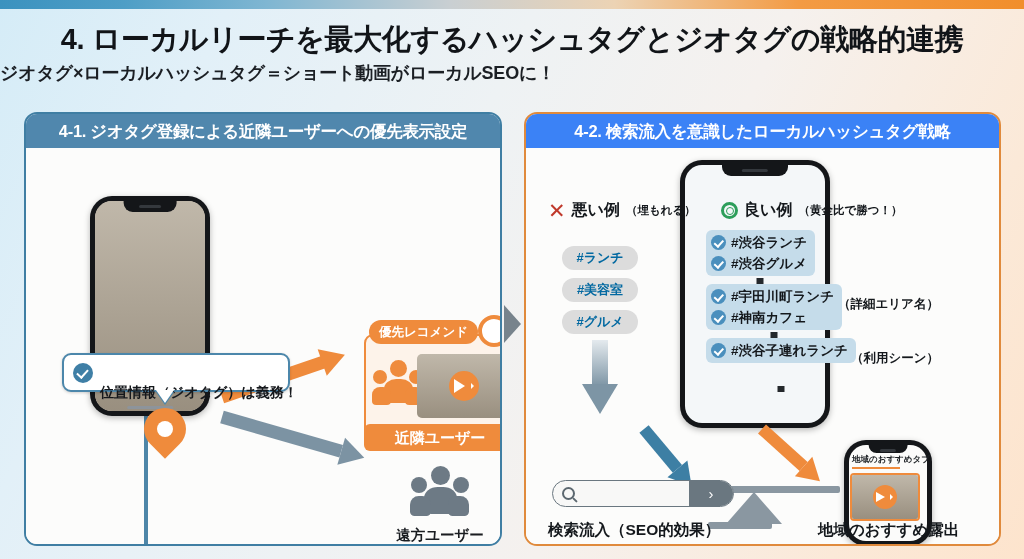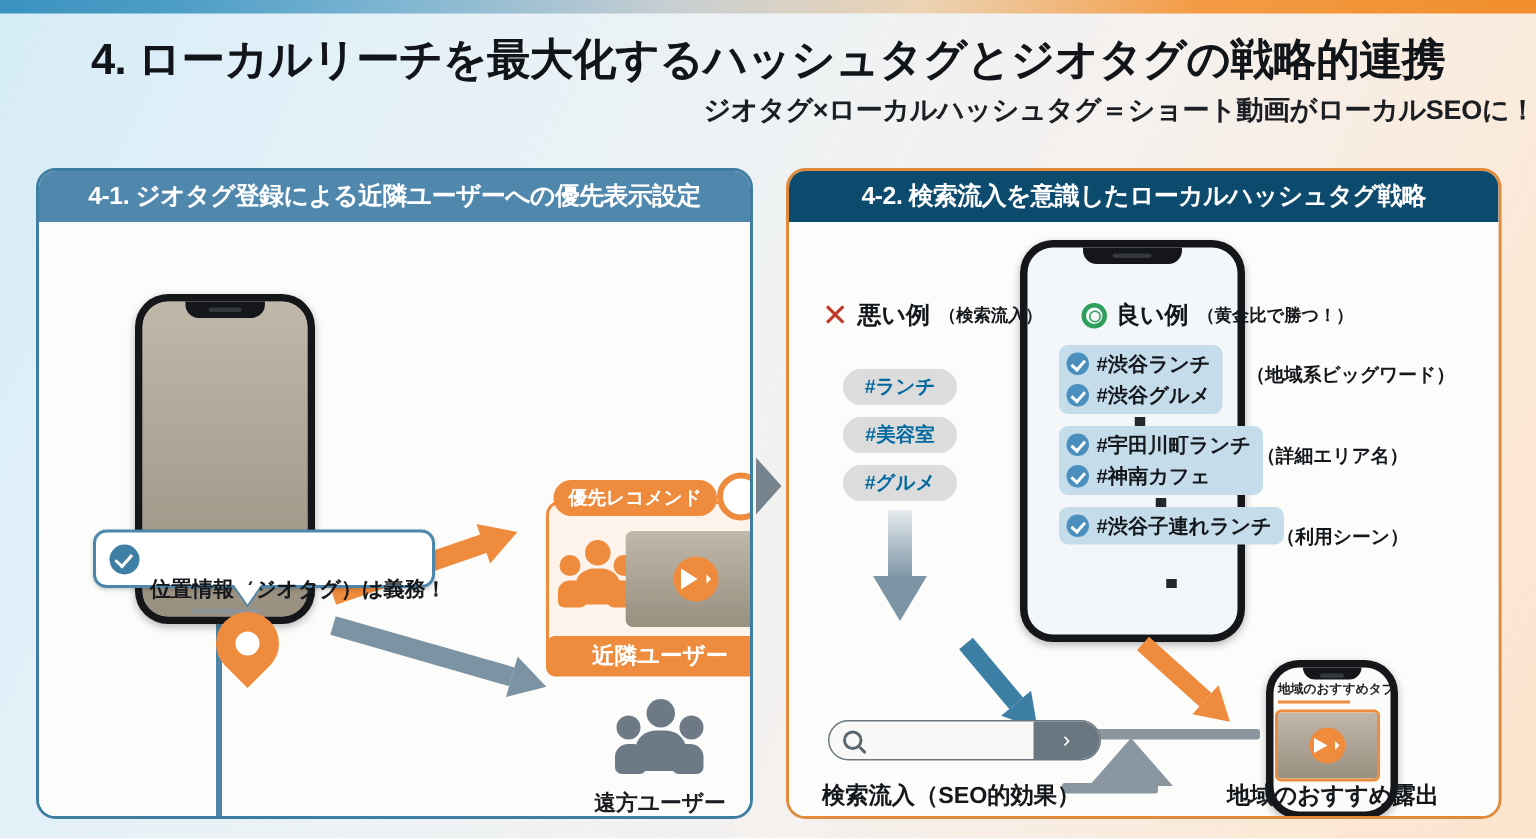--- a/index.html
+++ b/index.html
@@ -38,21 +38,21 @@
   
   #title {
     position: absolute; left: 0; top: 20px; width: 1024px;
     text-align: center;
     font-size: 29px; font-weight: bold; letter-spacing: -0.4px;
     color: #111418;
     white-space: nowrap;
   }
   #subtitle {
     position: absolute; left: 0; top: 61px; width: 1024px;
-    text-align: right;
+    text-align: left;
     font-size: 18px; font-weight: bold; letter-spacing: -0.2px;
     color: #1b1f24;
     white-space: nowrap;
   }
 
   
   .panel {
     position: absolute;
     border-radius: 13px;
     overflow: hidden;
@@ -65,21 +65,21 @@
 
   .panel-head {
     height: 34px; line-height: 34px;
     text-align: center;
     font-size: 16.5px; font-weight: bold;
     color: #ffffff;
     letter-spacing: -0.3px;
     white-space: nowrap;
   }
   #panel-left  .panel-head { background: #5087ad; }
-  #panel-right .panel-head { background: #0c4a6e; }
+  #panel-right .panel-head { background: #3b82f6; }
 
   .panel-body { position: relative; height: 396px; background: #fcfcfb; }
 
   
   #center-arrow {
     position: absolute; left: 504px; top: 305px;
     width: 0; height: 0;
     border-top: 19px solid transparent;
     border-bottom: 19px solid transparent;
     border-left: 17px solid #77838c;
@@ -496,21 +496,21 @@
     <div class="panel-body">
 
       <div class="phone" style="left:154px; top:12px; width:150px; height:268px;">
         <div class="screen" style="background:#f4f7f9;"></div>
         <div class="notch"></div>
       </div>
 
       <div id="bad-head">
         <span class="x-mark">✕</span>
         <span class="head-main">悪い例</span>
-        <span class="head-sub">（検索流入）</span>
+        <span class="head-sub">（埋もれる）</span>
       </div>
 
       <div class="bad-tag" style="top:98px;">#ランチ</div>
       <div class="bad-tag" style="top:130px;">#美容室</div>
       <div class="bad-tag" style="top:162px;">#グルメ</div>
 
       <div id="down-arrow">
         <div class="stem"></div>
         <div class="tip"></div>
       </div>
@@ -527,21 +527,20 @@
             <span class="mini-check"></span>
             <span class="good-text">#渋谷ランチ</span>
           </div>
           <div class="good-row">
             <span class="mini-check"></span>
             <span class="good-text">#渋谷グルメ</span>
           </div>
         </div>
         <div class="grp-connector" style="top:48px;"></div>
       </div>
-      <div class="good-note" style="left:305px; top:94px;">（地域系ビッグワード）</div>
 
       <div class="good-group" style="left:180px; top:136px;">
         <div class="good-rows">
           <div class="good-row">
             <span class="mini-check"></span>
             <span class="good-text">#宇田川町ランチ</span>
           </div>
           <div class="good-row">
             <span class="mini-check"></span>
             <span class="good-text">#神南カフェ</span>

